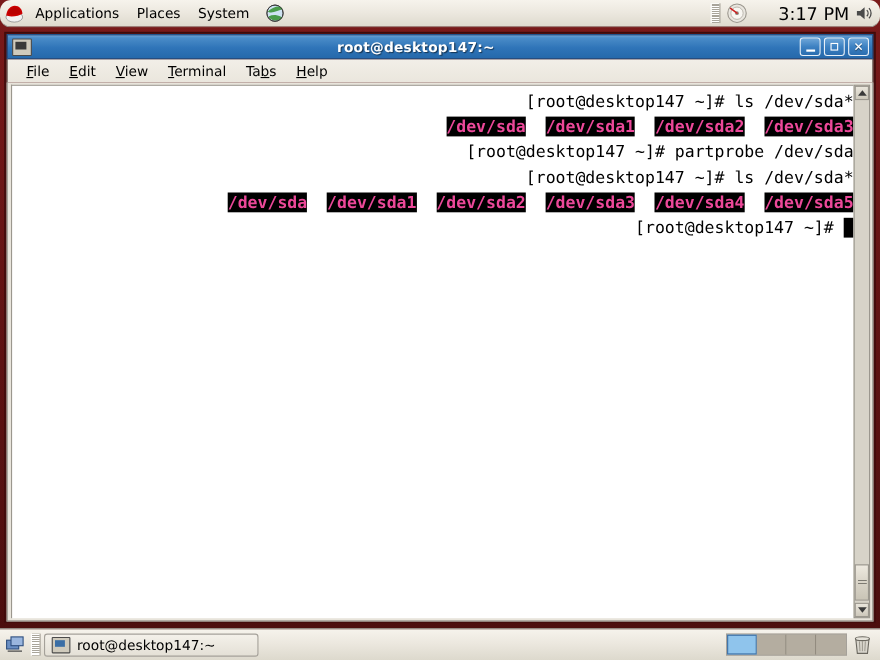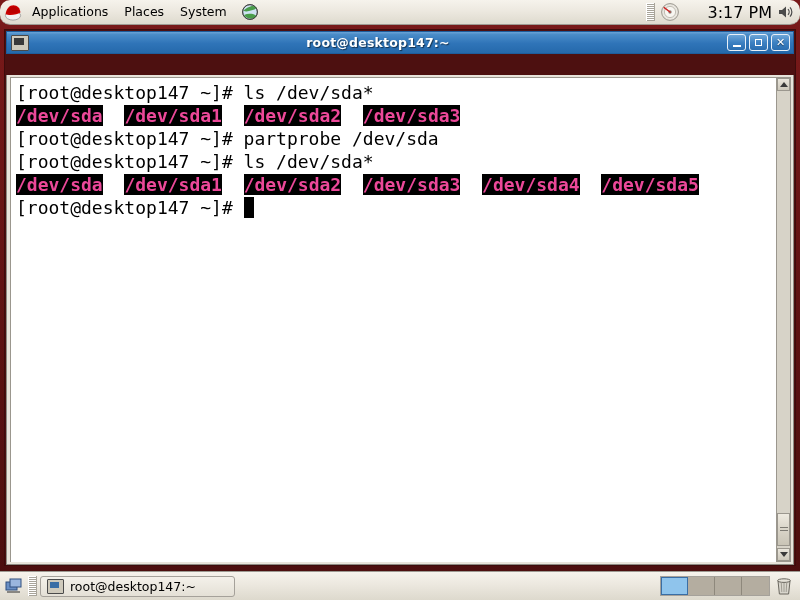--- a/index.html
+++ b/index.html
@@ -128,23 +128,24 @@
     position:absolute; left:3px; top:2px;
     width: 766px; height: 485px;
     background:#ffffff;
     border-top:1px solid #9b978e; border-left:1px solid #9b978e;
     box-sizing:border-box;
     overflow:hidden;
     padding: 3px 0 0 5px;
   }
   .tline{
     font-family:"DejaVu Sans Mono", monospace;
-    font-size:18px; line-height:23px; height:23px;
+    font-size:15px; line-height:23px; height:23px;
     color:#000000; white-space:pre;
     letter-spacing: 0px;
+    text-align: right;
   }
   .dev {
     background:#000000; color:#ec4899; font-weight:bold;
     font-family:"DejaVu Sans Mono", monospace;
   }
   .cursor{
     background:#000000; color:#000000;
     font-family:"DejaVu Sans Mono", monospace;
   }
 
@@ -289,20 +290,28 @@
       <div class="win-btn">
         <span>
             <i class="boxglyph"></i>
           </span>
       </div>
       <div class="win-btn">
         <span>✕</span>
       </div>
     </div>
 
+    <div id="menubar">
+      <div class="mb-item"><u>F</u>ile</div>
+      <div class="mb-item"><u>E</u>dit</div>
+      <div class="mb-item"><u>V</u>iew</div>
+      <div class="mb-item"><u>T</u>erminal</div>
+      <div class="mb-item">Ta<u>b</u>s</div>
+      <div class="mb-item"><u>H</u>elp</div>
+    </div>
 
     <div id="term-outer">
 
       <div id="term-screen">
         <div id="term-lines">
             <div class="tline"><span>[root@desktop147 ~]#</span><span> ls /dev/sda*</span></div>
             <div class="tline"><span class="dev">/dev/sda</span><span>  </span><span class="dev">/dev/sda1</span><span>  </span><span class="dev">/dev/sda2</span><span>  </span><span class="dev">/dev/sda3</span></div>
             <div class="tline"><span>[root@desktop147 ~]#</span><span> partprobe /dev/sda</span></div>
             <div class="tline"><span>[root@desktop147 ~]#</span><span> ls /dev/sda*</span></div>
             <div class="tline"><span class="dev">/dev/sda</span><span>  </span><span class="dev">/dev/sda1</span><span>  </span><span class="dev">/dev/sda2</span><span>  </span><span class="dev">/dev/sda3</span><span>  </span><span class="dev">/dev/sda4</span><span>  </span><span class="dev">/dev/sda5</span></div>

